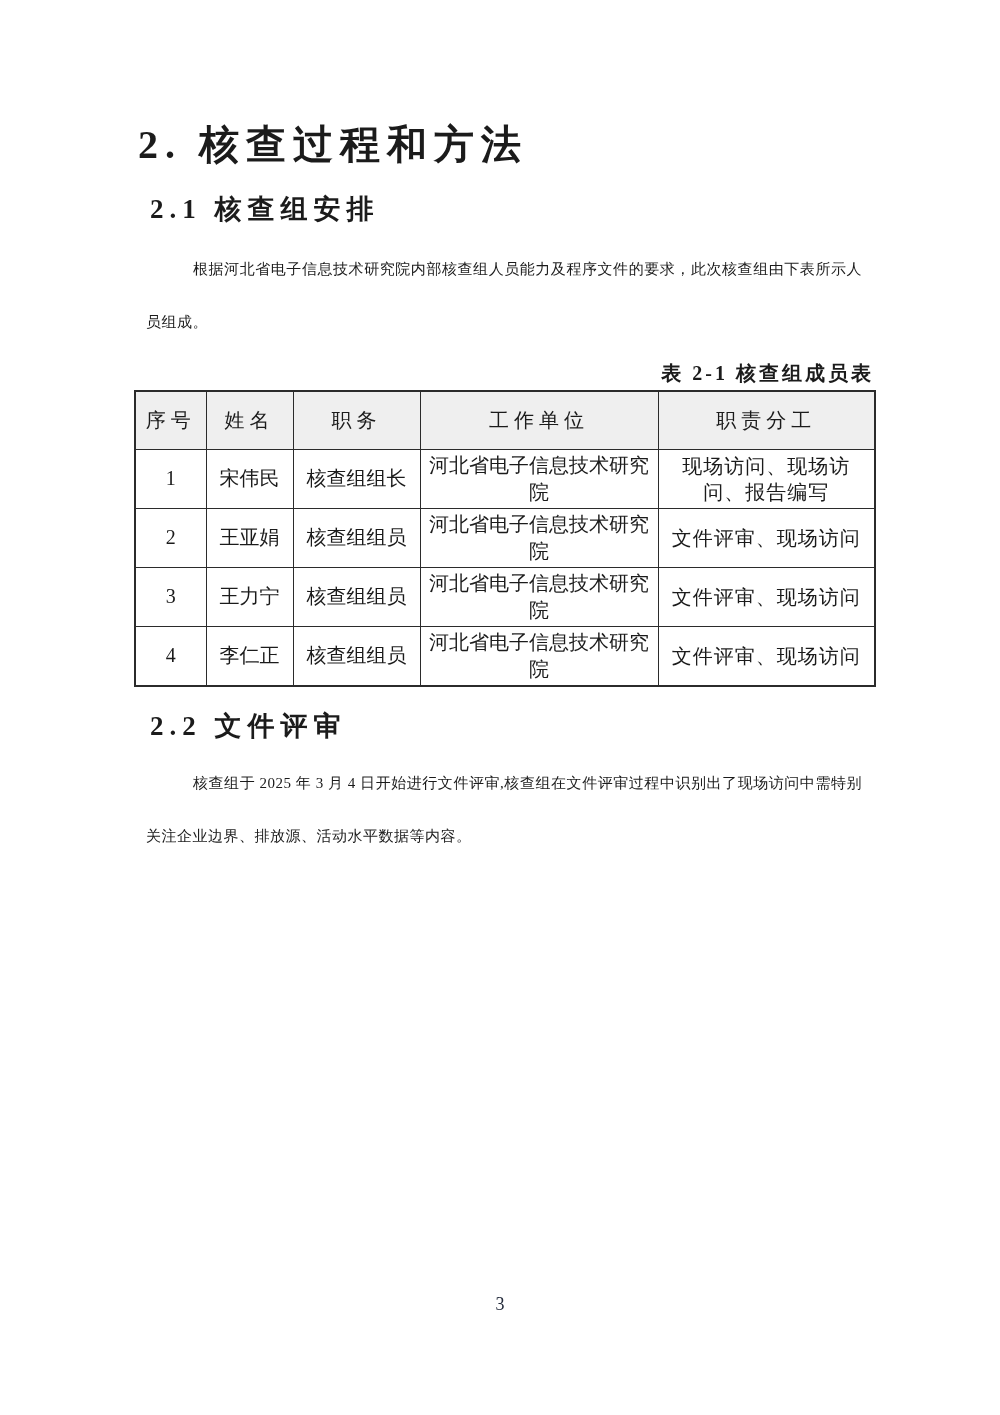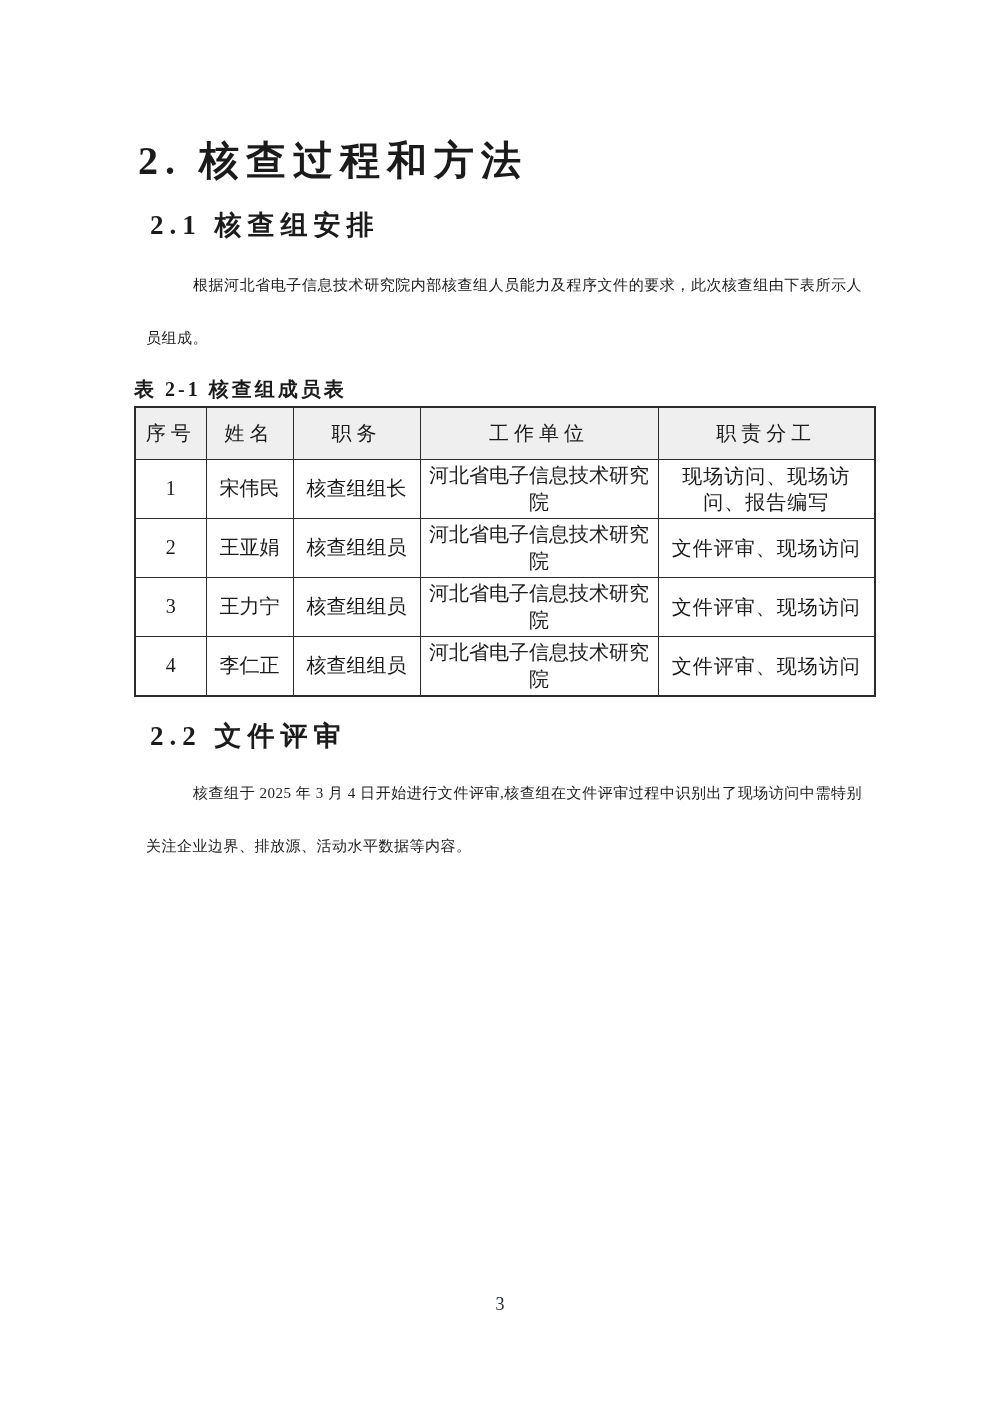--- a/index.html
+++ b/index.html
@@ -16,21 +16,21 @@
   }
   .page {
     position: relative;
     width: 1000px;
     height: 1415px;
     background: #ffffff;
   }
   .content {
     position: absolute;
     left: 134px;
-    top: 16px;
+    top: 0;
     width: 740px;
   }
   .doc-title {
     margin: 0 0 0 4px;
     padding-top: 123px;
     font-size: 40px;
     font-weight: 700;
     line-height: 44px;
     letter-spacing: 7px;
     white-space: nowrap;
@@ -55,40 +55,40 @@
     text-indent: 47px;
   }
   .p1 { margin-top: 19px; }
   .p2 { margin-top: 8px; }
   .p3 { margin-top: 8px; }
   .table-caption {
     margin-top: 6px;
     font-size: 20px;
     font-weight: 700;
     line-height: 25px;
-    text-align: left;
+    text-align: right;
     letter-spacing: 3px;
   }
   table.members {
     margin-top: 4px;
     width: 740px;
     table-layout: fixed;
     border-collapse: collapse;
     border: 2px solid #2b2b2b;
   }
   table.members th,
   table.members td {
     border: 1px solid #2b2b2b;
     text-align: center;
     vertical-align: middle;
     font-size: 20px;
     padding: 2px 4px;
     overflow: hidden;
   }
-  table.members thead tr { height: 52px; }
+  table.members thead tr { height: 58px; }
   table.members thead th {
     background: #efefef;
     font-weight: 400;
     letter-spacing: 5px;
   }
   table.members tbody tr { height: 47px; }
   table.members tbody tr.tall { height: 53px; }
   td.duty {
     white-space: pre-line;
     line-height: 26px;

